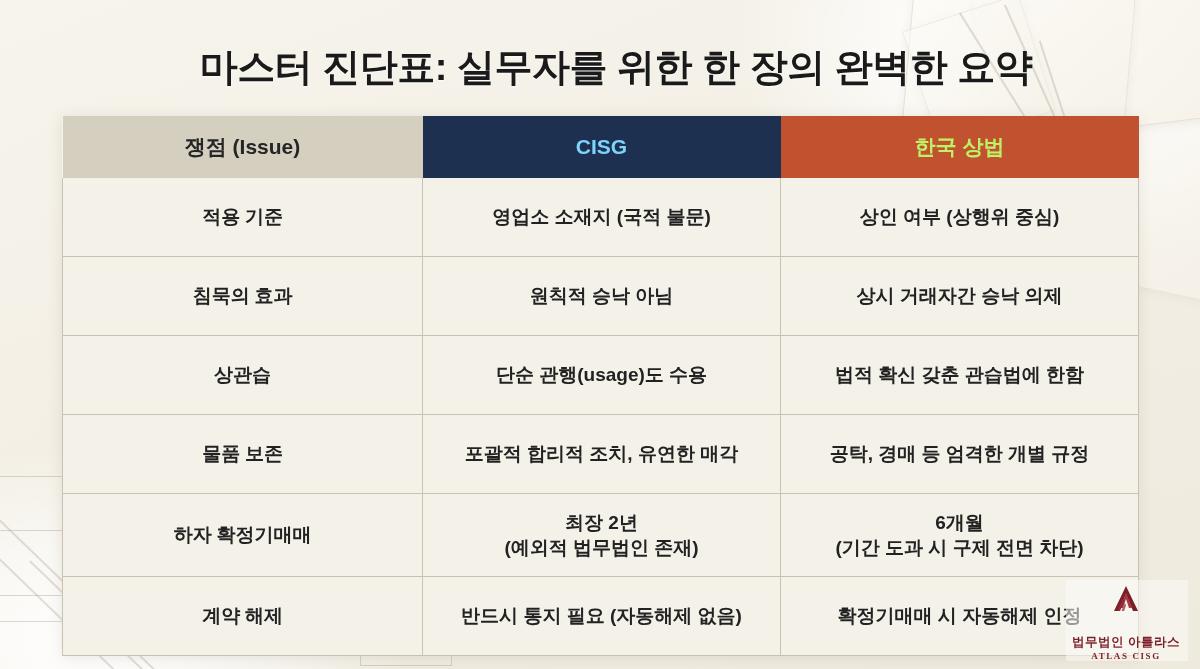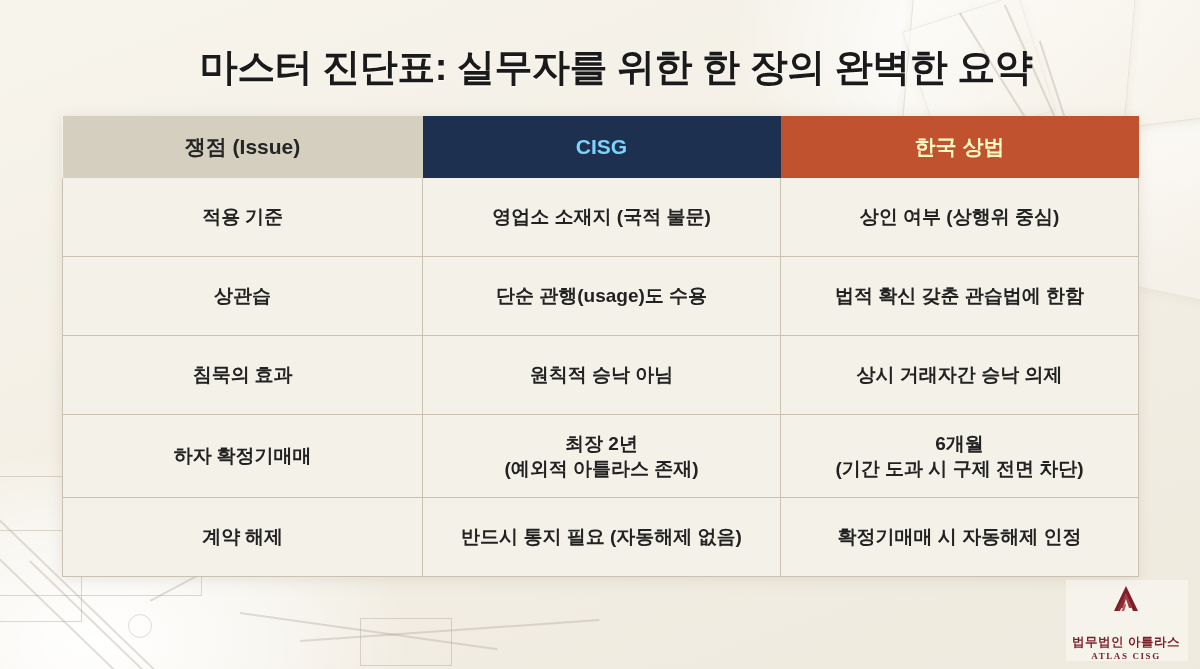--- a/index.html
+++ b/index.html
@@ -101,21 +101,21 @@
   th.h-issue {
     background: #d5cfc0;
     color: #252525;
   }
   th.h-cisg {
     background: #1e3050;
     color: #7dd3fc;
   }
   th.h-kor {
     background: #c0522f;
-    color: #fef9c3;
+    color: #bef264;
   }
 
   table.diag tbody td {
     height: 70px;
     background: #f4f1e9;
     border-right: 1px solid #c9c2b2;
     border-bottom: 1px solid #c9c2b2;
     border-top: none;
     border-left: none;
     text-align: center;
@@ -226,45 +226,54 @@
           <td>적용 기준</td>
           <td>
             <span class="cell-main">영업소 소재지 (국적 불문)</span>
           </td>
           <td>
             <span class="cell-main">상인 여부 (상행위 중심)</span>
           </td>
         </tr>
 
         <tr>
+          <td>침묵의 효과</td>
+          <td>
+            <span class="cell-main">원칙적 승낙 아님</span>
+          </td>
+          <td>
+            <span class="cell-main">상시 거래자간 승낙 의제</span>
+          </td>
+        </tr>
+
+        <tr>
           <td>상관습</td>
           <td>
             <span class="cell-main">단순 관행(usage)도 수용</span>
           </td>
           <td>
             <span class="cell-main">법적 확신 갖춘 관습법에 한함</span>
           </td>
         </tr>
 
         <tr>
-          <td>침묵의 효과</td>
-          <td>
-            <span class="cell-main">원칙적 승낙 아님</span>
-          </td>
-          <td>
-            <span class="cell-main">상시 거래자간 승낙 의제</span>
-          </td>
-        </tr>
-
+          <td>물품 보존</td>
+          <td>
+            <span class="cell-main">포괄적 합리적 조치, 유연한 매각</span>
+          </td>
+          <td>
+            <span class="cell-main">공탁, 경매 등 엄격한 개별 규정</span>
+          </td>
+        </tr>
 
         <tr class="two-line">
           <td>하자 확정기매매</td>
           <td>
             <span class="cell-main">최장 2년</span>
-            <span class="cell-sub">(예외적 아틀라스 존재)</span>
+            <span class="cell-sub">(예외적 법무법인 존재)</span>
           </td>
           <td>
             <span class="cell-main">6개월</span>
             <span class="cell-sub">(기간 도과 시 구제 전면 차단)</span>
           </td>
         </tr>
 
         <tr>
           <td>계약 해제</td>
           <td>

